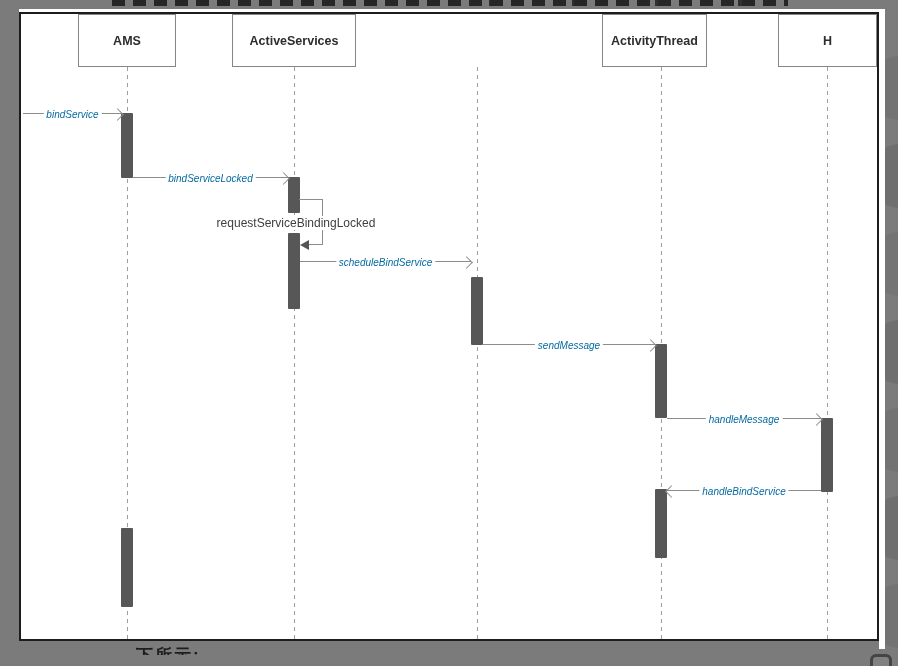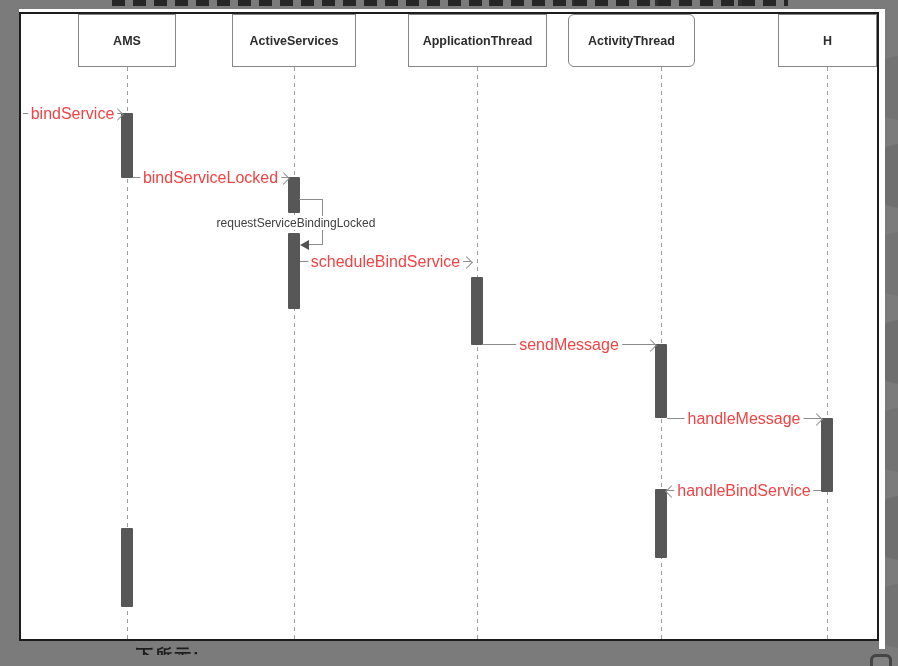--- a/index.html
+++ b/index.html
@@ -33,21 +33,21 @@
 
   .bar{position:absolute;width:12px;background:#575757;border-radius:1px;}
 
   .msg{position:absolute;height:14px;}
   .msg .line{position:absolute;left:0;right:0;top:6px;border-top:1.5px solid #8c8c8c;}
   .msg .chev{position:absolute;top:2.6px;width:8px;height:8px;
         border-top:1.6px solid #8c8c8c;border-right:1.6px solid #8c8c8c;}
   .msg .chev.right{right:0;transform:rotate(45deg);}
   .msg .chev.left{left:0;transform:rotate(-135deg);}
   .msg .lbl{position:absolute;left:50%;top:7px;transform:translate(-50%,-50%);
-        background:#ffffff;padding:0 3px;font-size:16px;color:#ef4444;white-space:nowrap;}
+        background:#ffffff;padding:0 3px;font-size:10px;color:#0369a1;white-space:nowrap;font-style:italic;}
   .msg .lbl.shift{left:42%;}
 
   .sc-line-h{position:absolute;border-top:1.5px solid #8c8c8c;height:0;}
   .sc-line-v{position:absolute;border-left:1.5px solid #8c8c8c;width:0;}
   .sc-tri{position:absolute;width:0;height:0;border-top:5px solid transparent;
         border-bottom:5px solid transparent;border-right:9px solid #555555;}
   .sc-lbl{position:absolute;transform:translate(-50%,-50%);background:#ffffff;
         padding:0 2px;font-size:12px;color:#404040;white-space:nowrap;}
 
   .bottom-text{position:absolute;left:136px;top:644px;height:11px;overflow:hidden;
@@ -77,24 +77,21 @@
   <div class="panel-stub"></div>
 
   <div class="layer">
 
     <div class="pbox" style="left:78px;width:98px;">
       <span>AMS</span>
     </div>
     <div class="pbox" style="left:232px;width:124px;">
       <span>ActiveServices</span>
     </div>
-    <div class="pbox" style="left:408px;width:139px;">
-      <span>ApplicationThread</span>
-    </div>
-    <div class="pbox" style="left:568px;width:127px;border-radius:6px;">
+    <div class="pbox" style="left:602px;width:105px;">
       <span>ActivityThread</span>
     </div>
     <div class="pbox" style="left:778px;width:99px;">
       <span>H</span>
     </div>
 
     <div class="lifeline" style="left:126.5px;"></div>
     <div class="lifeline" style="left:293.5px;"></div>
     <div class="lifeline" style="left:476.5px;"></div>
     <div class="lifeline" style="left:660.5px;"></div>

